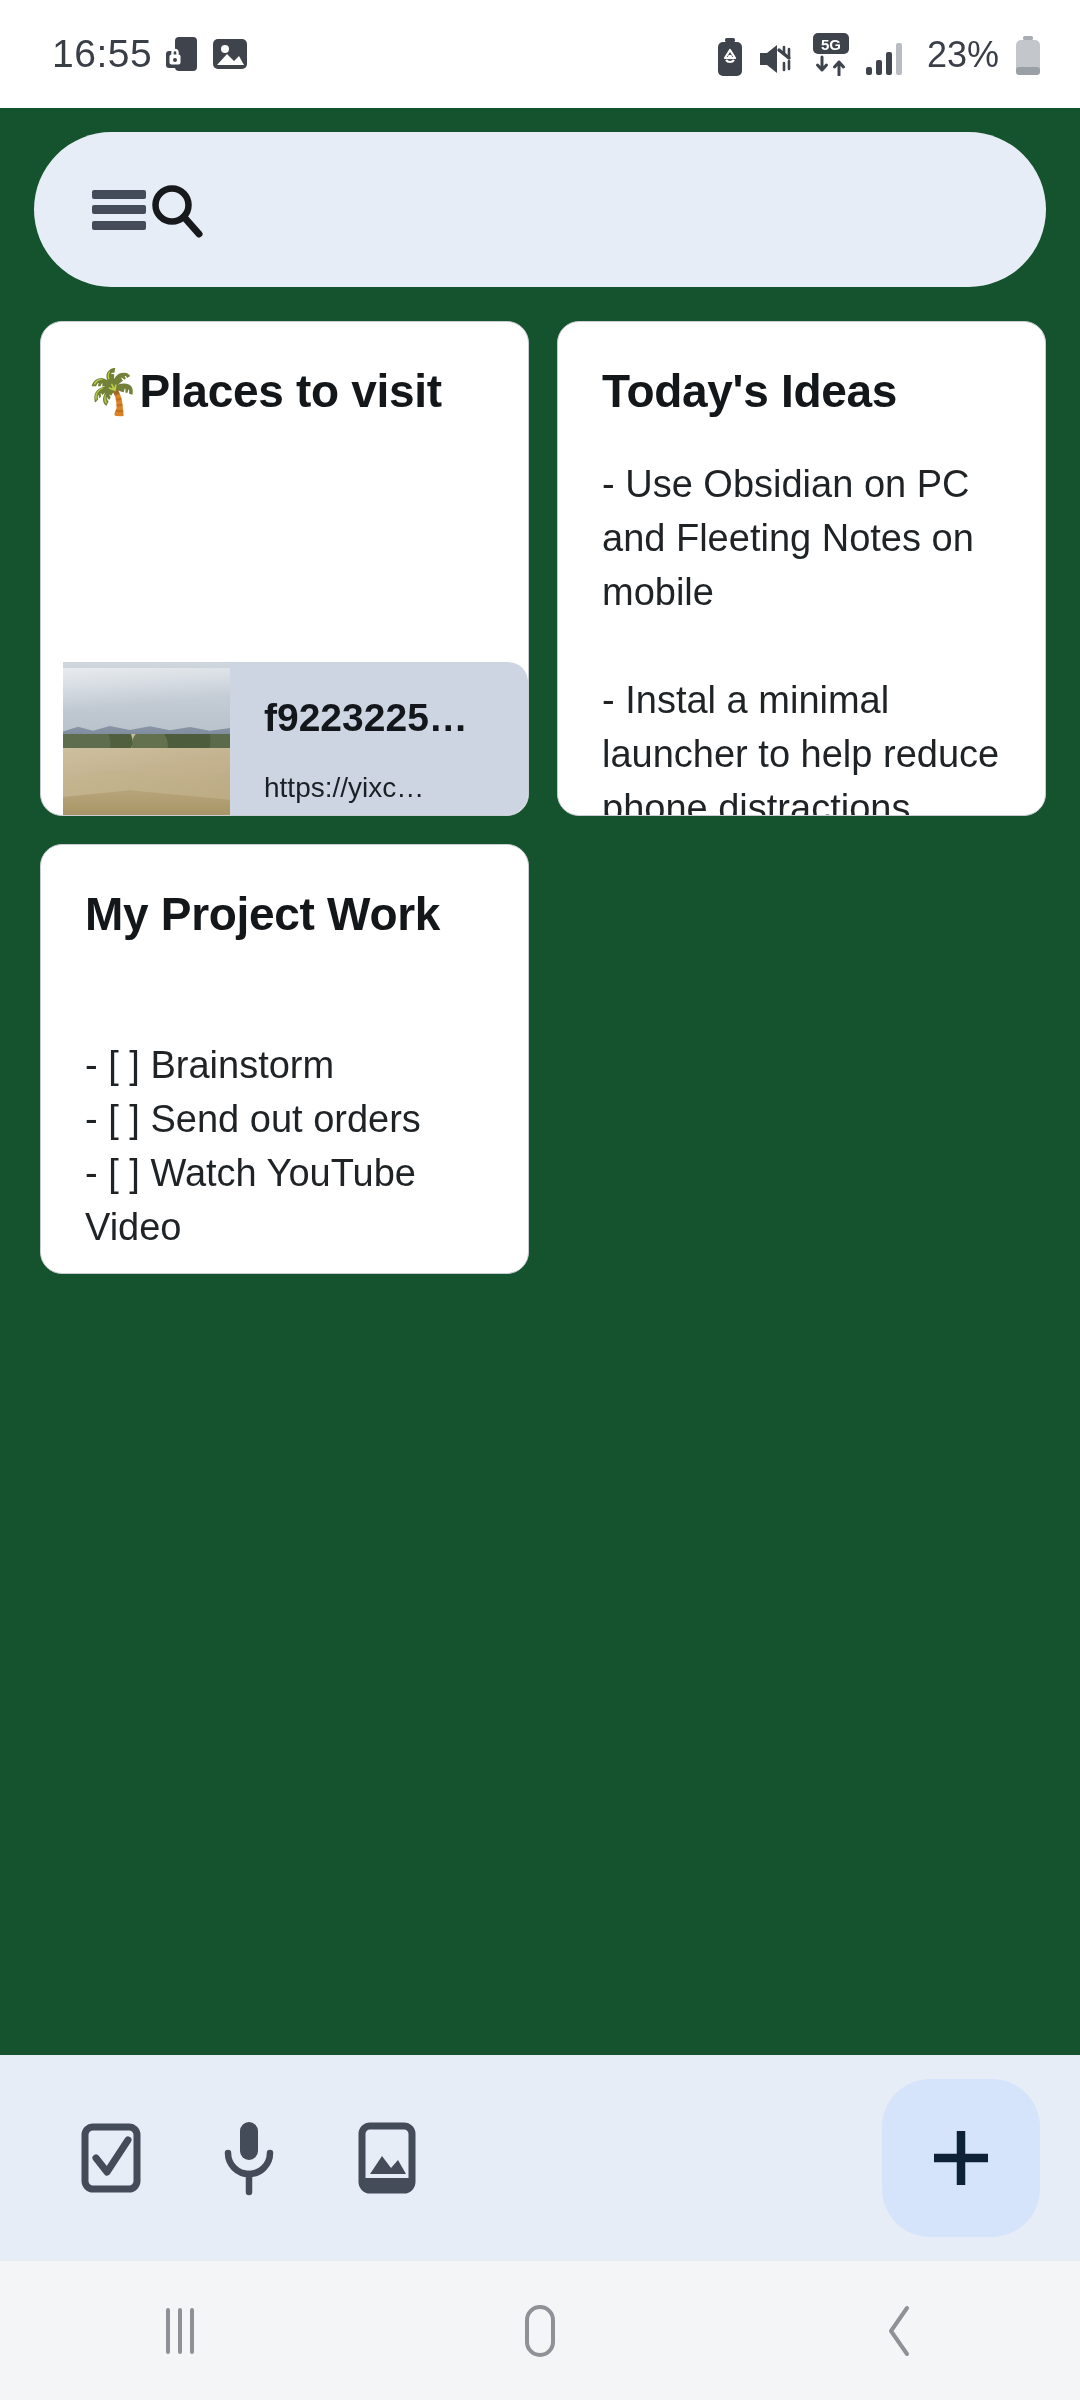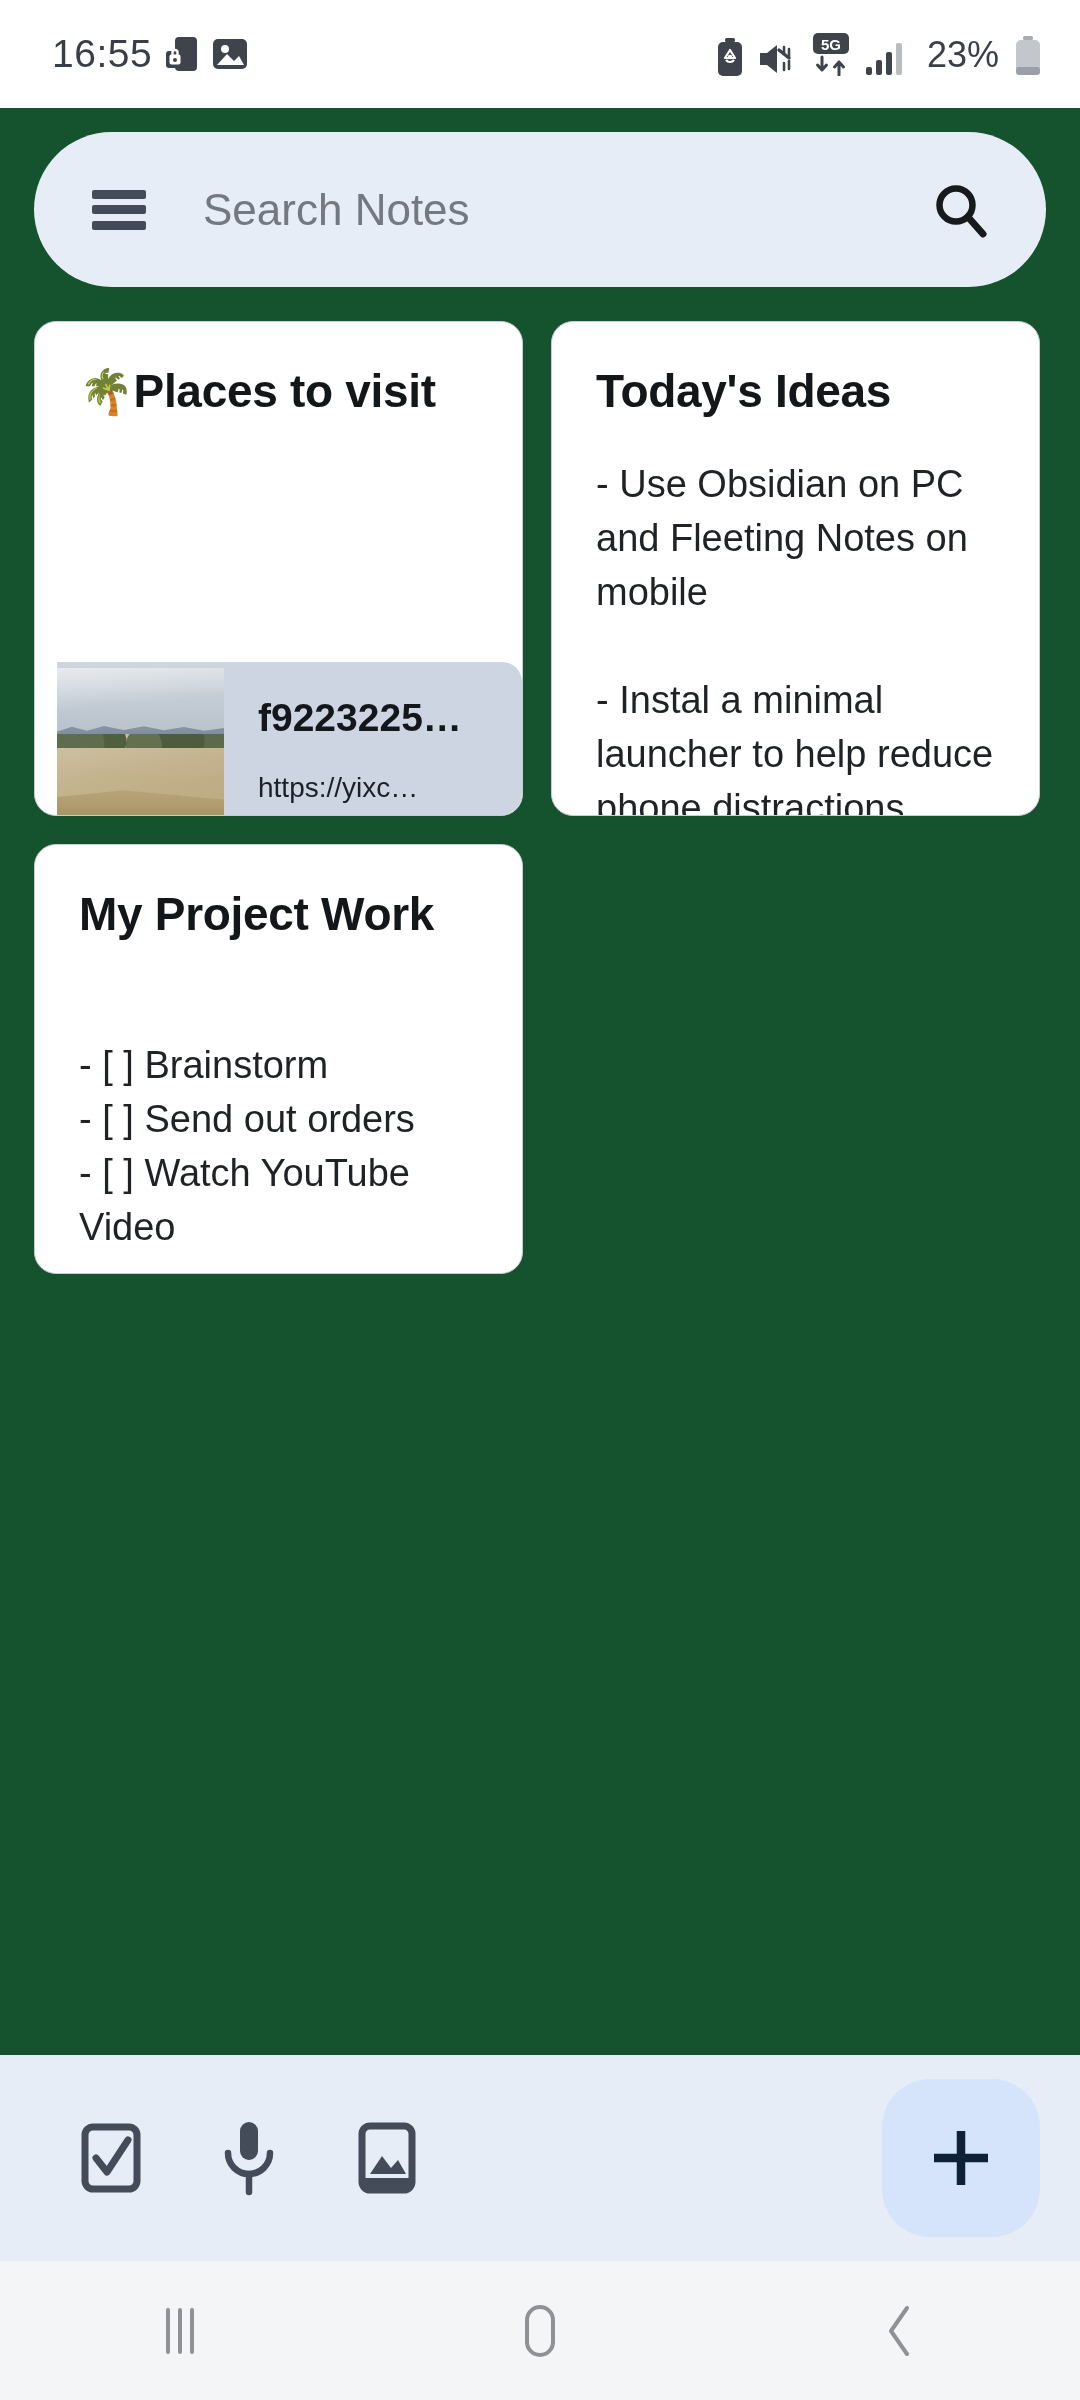--- a/index.html
+++ b/index.html
@@ -79,20 +79,21 @@
   
   .notes-area {
     flex: 1 1 auto;
     padding: 34px 34px 0 34px;
     overflow: hidden;
   }
   .grid {
     display: flex;
     gap: 28px;
     align-items: flex-start;
+    justify-content: flex-end;
   }
   .col { width: 489px; display: flex; flex-direction: column; gap: 28px; }
 
   .note-card {
     background: #ffffff;
     border: 1.6px solid #c9cdd3;
     border-radius: 22px;
     position: relative;
     overflow: hidden;
   }
@@ -292,21 +293,20 @@
     </div>
   </div>
 
   <div class="search-wrap">
     <div class="search-bar">
       <div class="hamburger">
         <span></span>
           <span></span>
           <span></span>
       </div>
-      <div class="search-placeholder">Search Notes</div>
       <svg class="search-icon" width="62" height="62" viewBox="0 0 62 62">
         <circle cx="26" cy="26" r="16.5" fill="none" stroke="#17191c" stroke-width="6.5"></circle>
         <path d="M38 38 L53 55" stroke="#17191c" stroke-width="7" stroke-linecap="round"></path>
       </svg>
     </div>
   </div>
 
   <div class="notes-area">
     <div class="grid">
 

